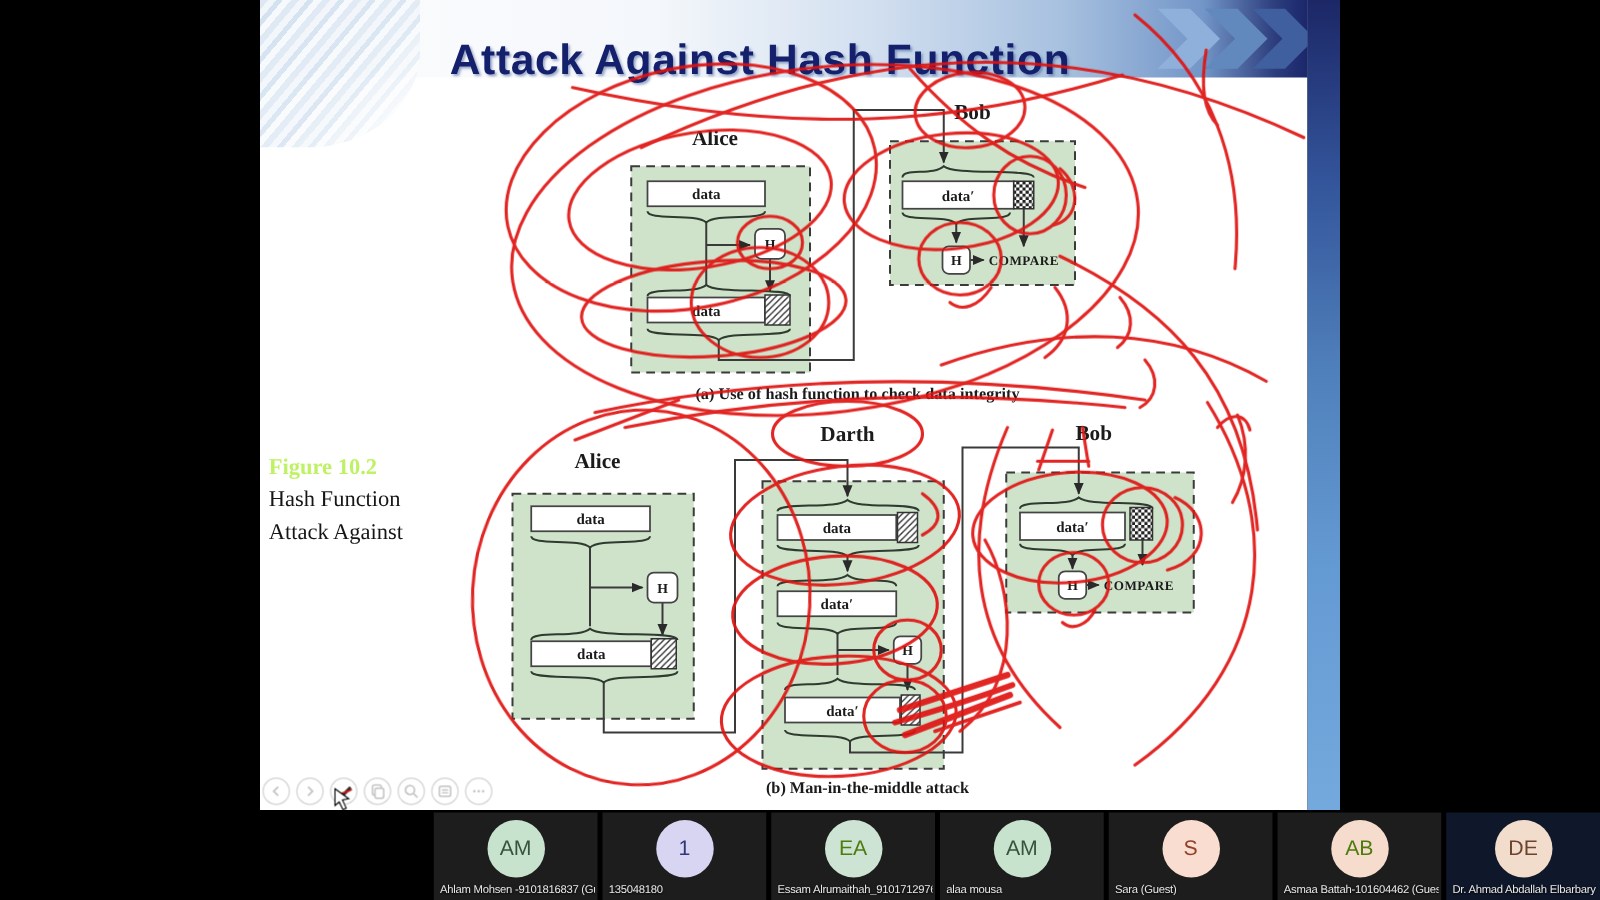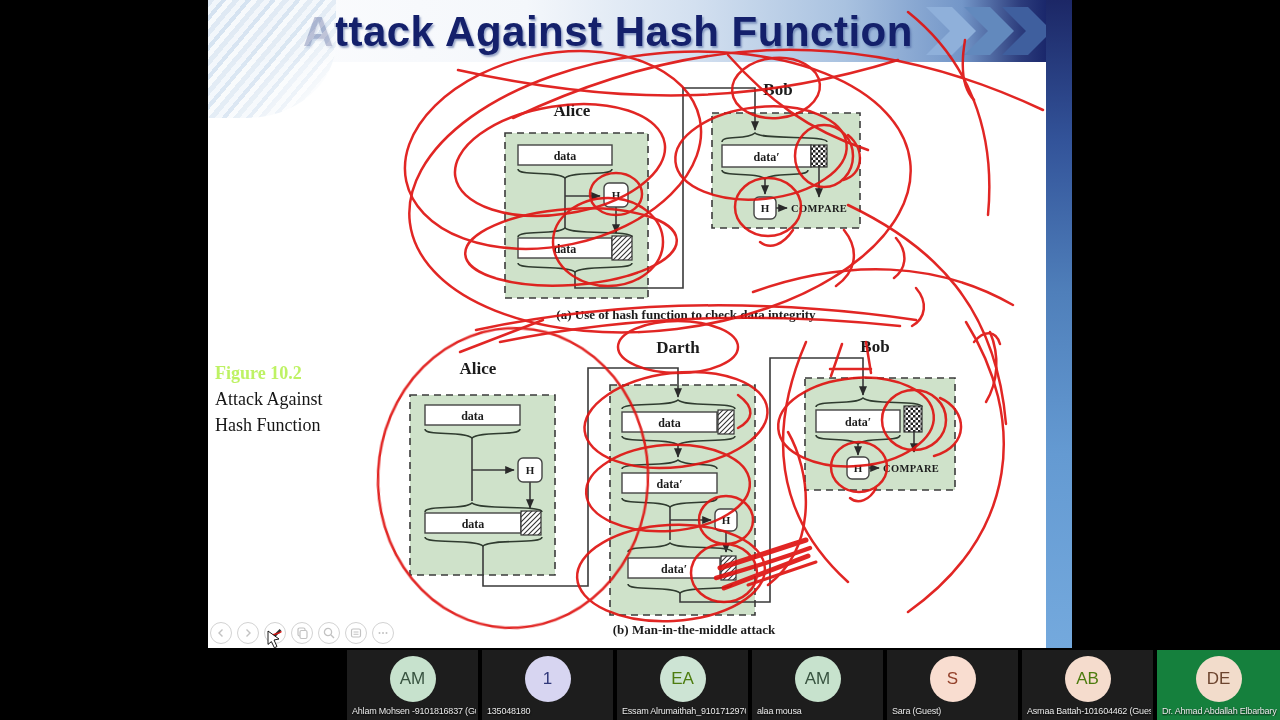--- a/index.html
+++ b/index.html
@@ -5,22 +5,22 @@
   html,body{margin:0;padding:0;background:#000;}
   #stage{position:relative;width:1280px;height:720px;background:#000;overflow:hidden;
          font-family:"Liberation Sans",sans-serif;}
   
   #slide-white{position:absolute;left:208px;top:0;width:838px;height:648px;background:#ffffff;}
   #side-strip{position:absolute;left:1046px;top:0;width:26px;height:648px;
     background:linear-gradient(180deg,#1c2766 0%,#33549a 22%,#4f7fba 45%,#649ad2 70%,#74a9dd 100%);}
   #header-band{position:absolute;left:208px;top:0;width:838px;height:62px;
     background:linear-gradient(90deg,#fdfdfe 0%,#f4f7fb 38%,#d3e0f0 58%,#a9c2e0 76%,#7396c8 90%,#2c3c7c 97%,#1a276b 100%);}
   #chevrons{position:absolute;right:0;top:0;}
-  #slide-title{position:absolute;left:0;top:0;width:800px;height:62px;line-height:64px;text-align:center;
-    font-size:42px;font-weight:bold;color:#14206b;letter-spacing:.5px;
+  #slide-title{position:absolute;left:0;top:16px;width:800px;height:62px;line-height:64px;text-align:center;
+    font-size:34px;font-weight:bold;color:#14206b;letter-spacing:.5px;
     text-shadow:1.5px 1.5px 2px rgba(60,85,150,.5);}
   #watermark{position:absolute;left:208px;top:0;width:128px;height:118px;pointer-events:none;
     background:
       linear-gradient(135deg,rgba(255,255,255,0) 0%,rgba(255,255,255,.2) 55%,#ffffff 92%),
       repeating-linear-gradient(130deg,#d4e2f0 0 5px,#eef4fa 5px 10px,#c6d9ec 10px 14px,#f5f9fc 14px 19px);
     border-bottom-right-radius:70% 65%;opacity:.75;}
   #figure-caption{position:absolute;left:215px;top:360px;width:150px;
     font-family:"Liberation Serif",serif;font-size:18px;line-height:26px;color:#161616;}
   #figure-caption .figno{font-weight:bold;color:#bef264;}
   #diagram-svg{position:absolute;left:208px;top:0;}
@@ -56,22 +56,22 @@
       <polygon points="158,7 184,7 208,31 184,55 158,55 182,31" fill="#6289bd"></polygon>
       <polygon points="196,7 222,7 246,31 222,55 196,55 220,31" fill="#3f5f9e"></polygon>
     </svg>
     <div id="slide-title">Attack Against Hash Function</div>
   </div>
 
   <div id="watermark"></div>
 
   <div id="figure-caption">
     <div class="figno">Figure 10.2</div>
+    <div>Hash Function</div>
     <div>Attack Against</div>
-    <div>Hash Function</div>
   </div>
 
   <svg id="diagram-svg" width="864" height="648" viewBox="0 0 864 648">
     <defs>
       <marker id="arw" markerWidth="7" markerHeight="6" refX="5.5" refY="2.5" orient="auto">
         <path d="M0,0 L6,2.5 L0,5 Z" fill="#2a2a2a"></path>
       </marker>
       <pattern id="pat-diag" width="5" height="5" patternUnits="userSpaceOnUse">
         <rect width="5" height="5" fill="#fff"></rect>
         <path d="M0,5 L5,0 M-1,1 L1,-1 M4,6 L6,4" stroke="#333" stroke-width="1.1"></path>
@@ -288,20 +288,20 @@
           <div class="pname">alaa mousa</div>
         </div>
         <div class="tile" style="background: rgb(29, 29, 29);">
           <div class="avatar" style="background: rgb(249, 221, 208); color: rgb(147, 64, 42);">S</div>
           <div class="pname">Sara (Guest)</div>
         </div>
         <div class="tile" style="background: rgb(29, 29, 29);">
           <div class="avatar" style="background: rgb(245, 220, 205); color: #4d7c0f;">AB</div>
           <div class="pname">Asmaa  Battah-101604462 (Guest)</div>
         </div>
-        <div class="tile last" style="background: #15803d;">
+        <div class="tile last" style="background: #0f172a;">
           <div class="avatar" style="background: rgb(242, 220, 203); color: rgb(109, 69, 47);">DE</div>
           <div class="pname">Dr. Ahmad Abdallah Elbarbary</div>
         </div>
       </div>
   </div>
 
 </div>
 
 </body></html>

